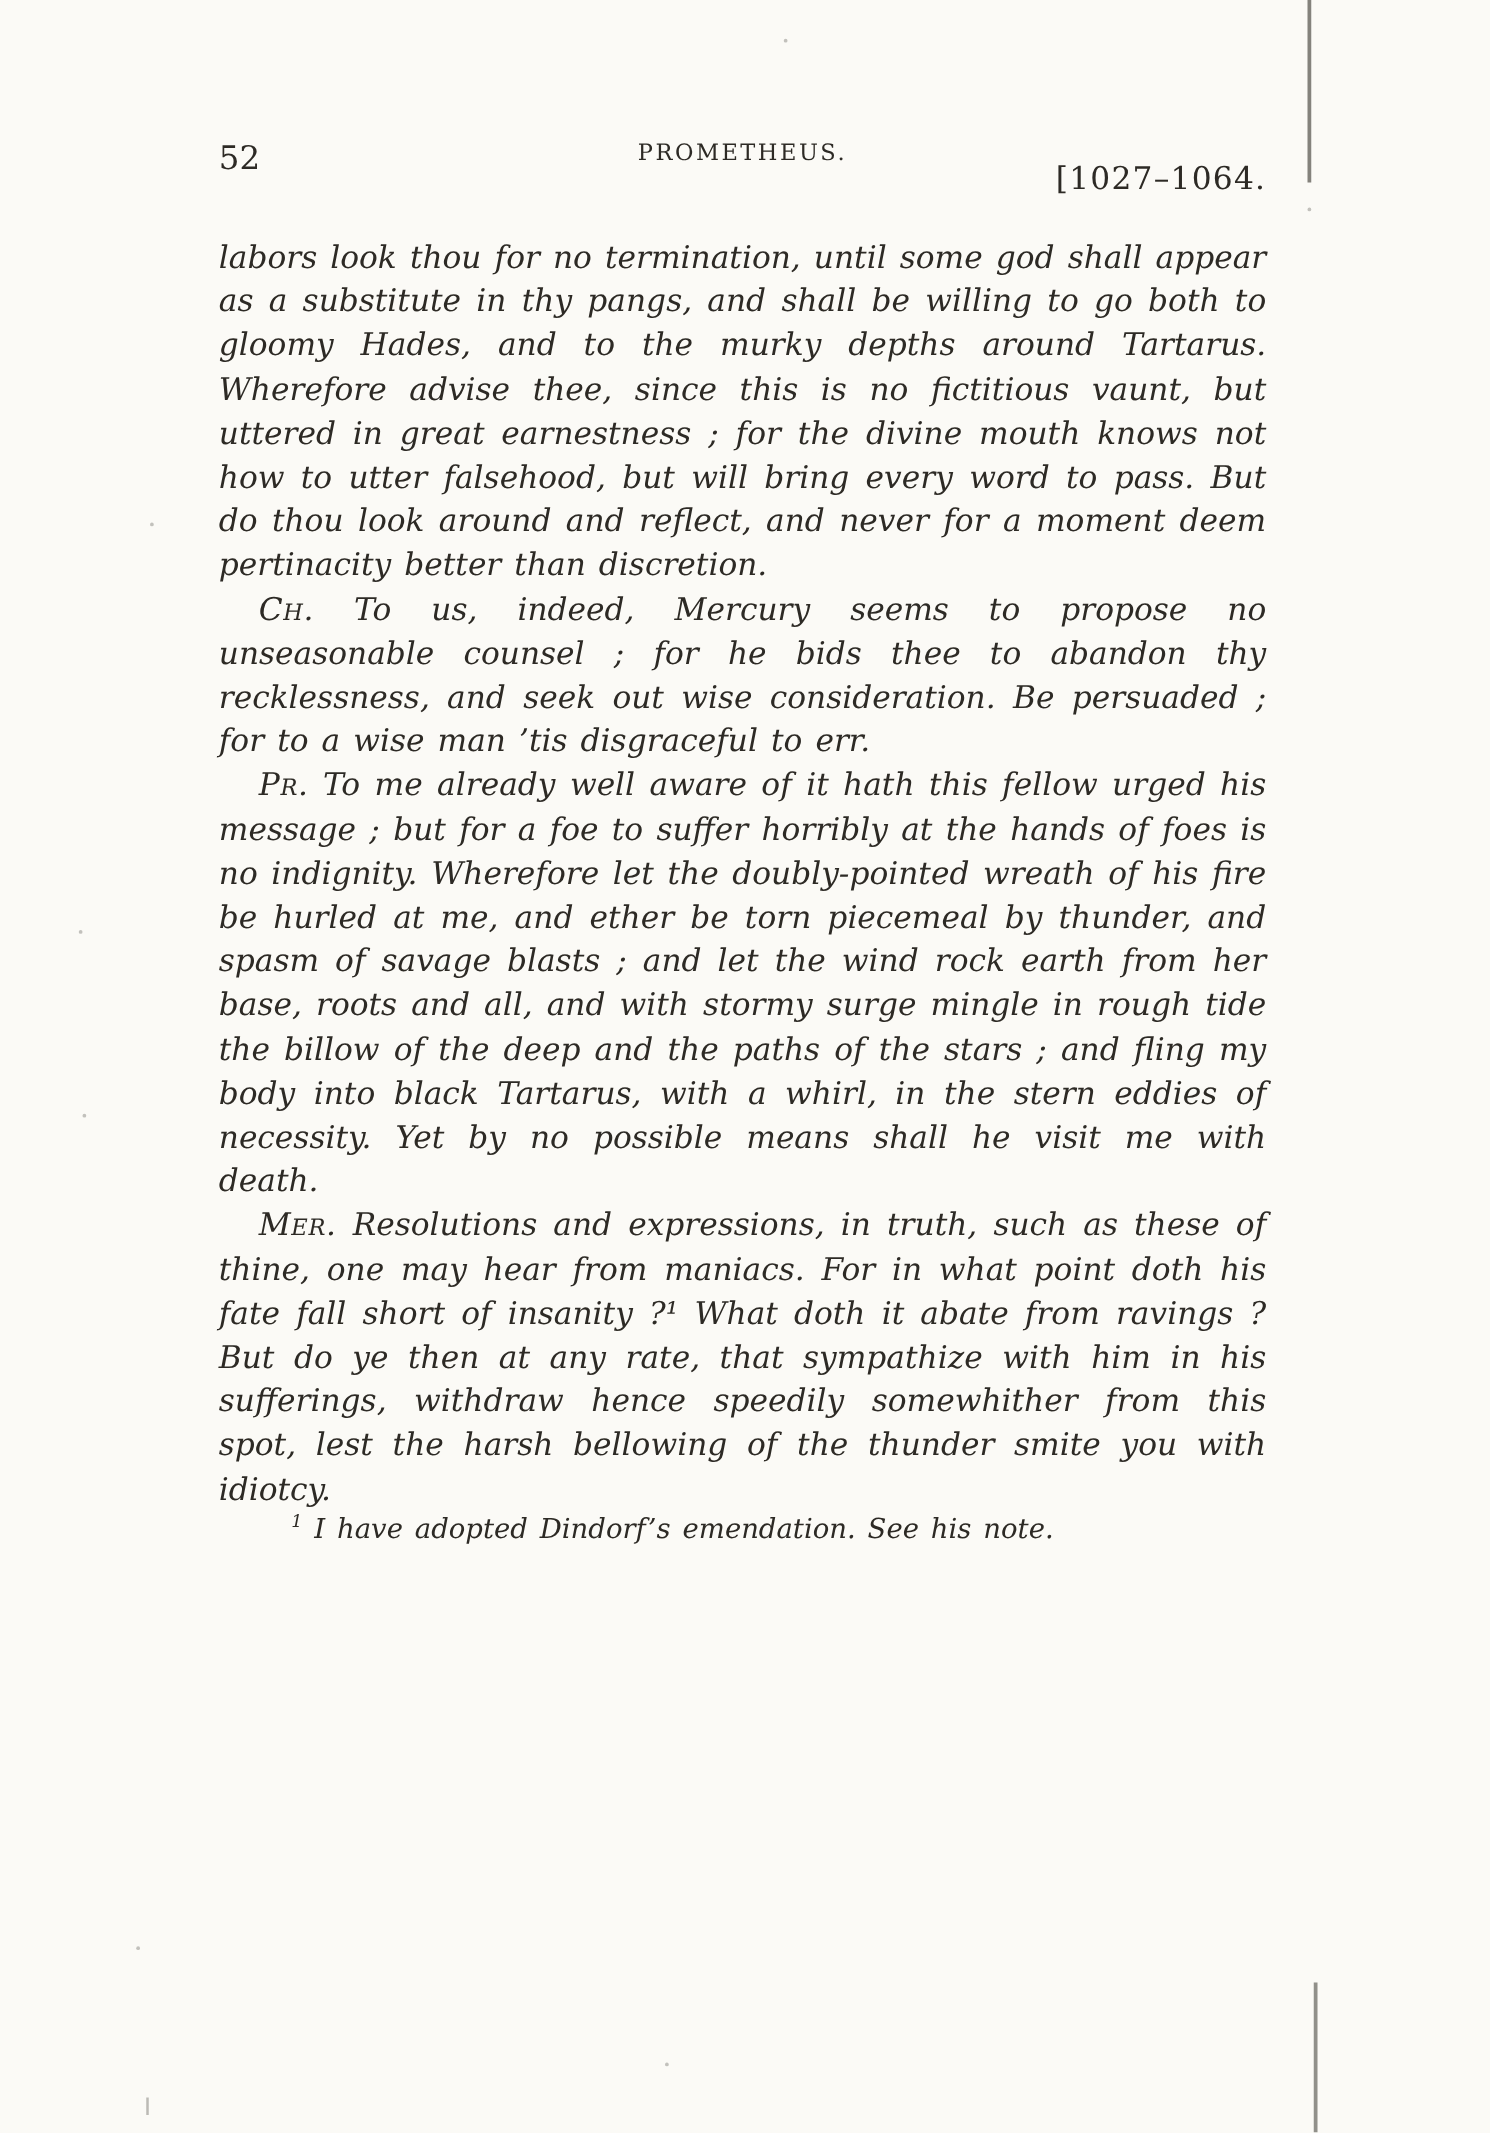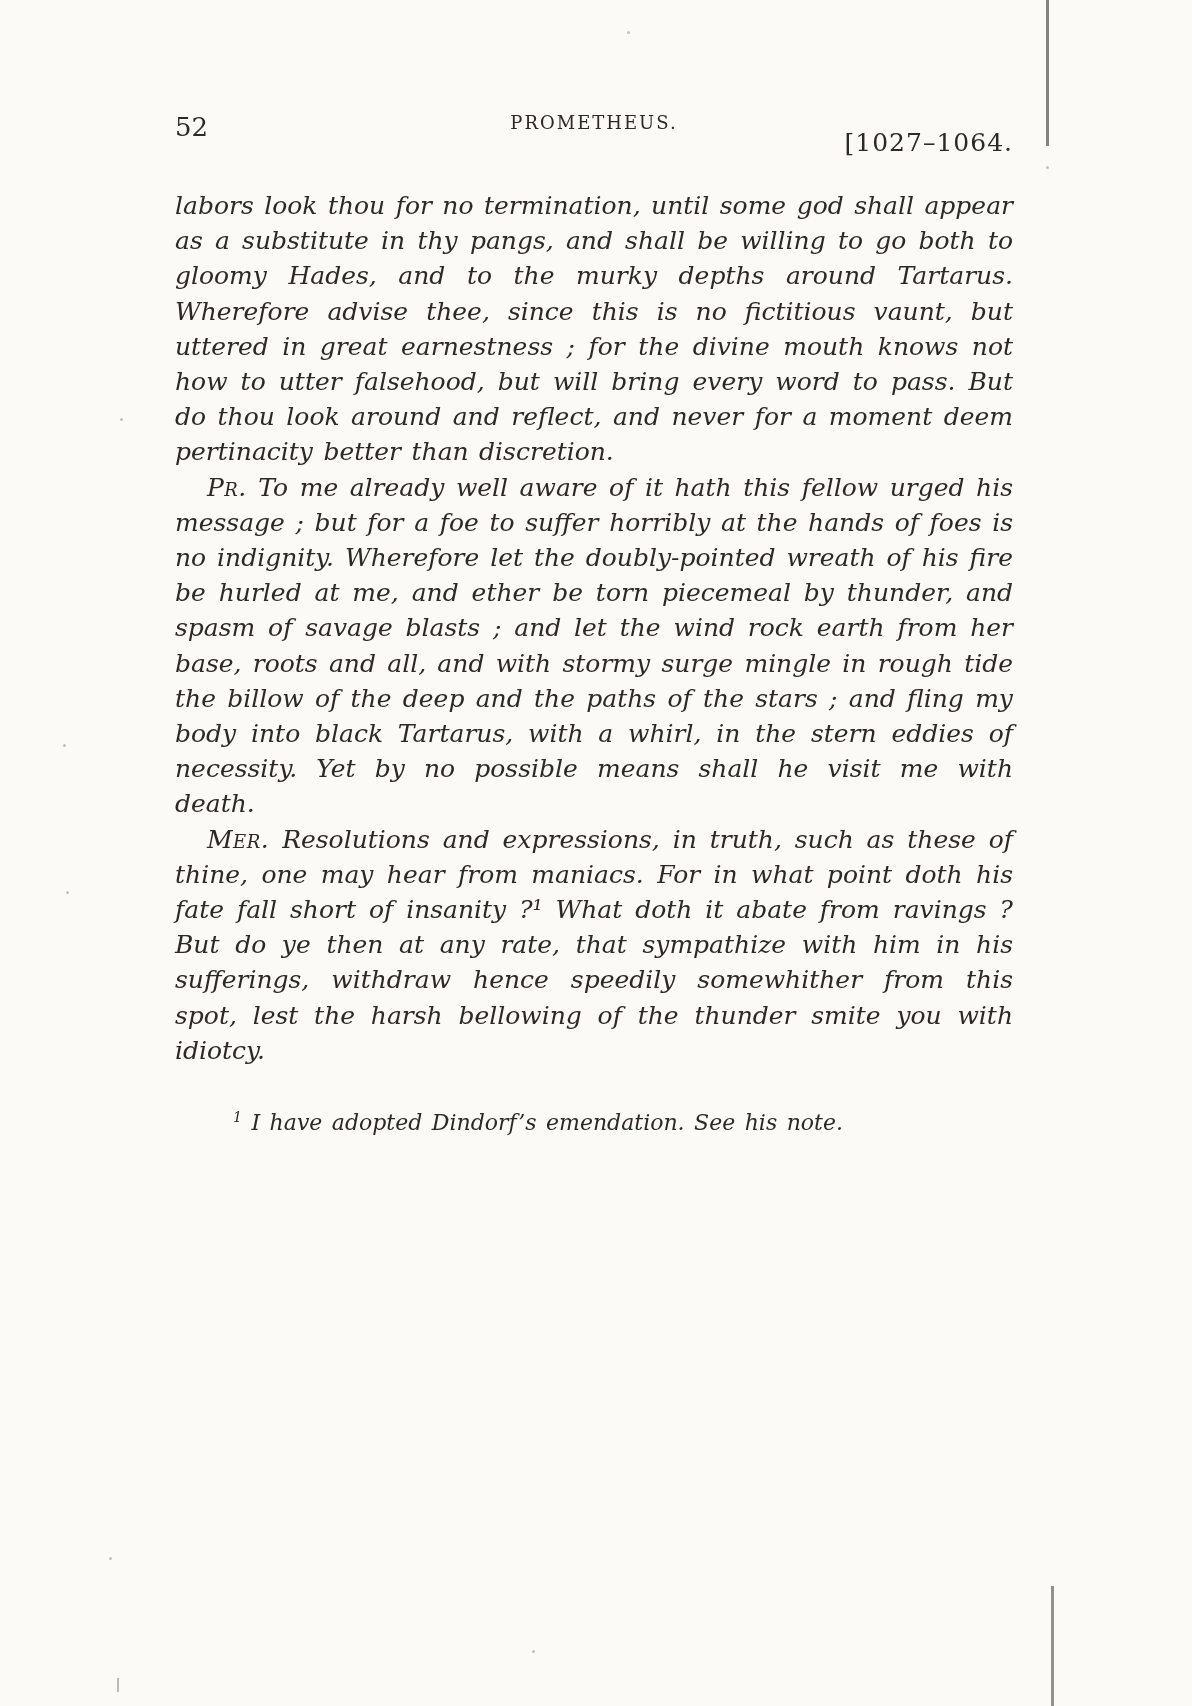--- a/index.html
+++ b/index.html
@@ -64,21 +64,20 @@
     text-indent: 32px;
   }
   .para.no-indent {
     text-indent: 0;
   }
   .speaker {
     font-variant: small-caps;
     letter-spacing: 0.5px;
   }
   .footnote {
-    margin-top: 40px;
     font-size: 22px;
     line-height: 30px;
     text-indent: 58px;
     text-align: left;
   }
   .fn-marker {
     font-size: 14px;
     vertical-align: super;
     line-height: 0;
   }
@@ -129,20 +128,21 @@
   <header class="page-header">
     <span class="page-num">52</span>
     <span class="page-title">PROMETHEUS.</span>
     <span class="line-range">[1027–1064.</span>
   </header>
 
   <main class="page-body">
 
     <p class="para no-indent"><span class="ptext">labors look thou for no termination, until some god shall appear as a substitute in thy pangs, and shall be willing to go both to gloomy Hades, and to the murky depths around Tartarus.  Wherefore advise thee, since this is no fictitious vaunt, but uttered in great earnestness ; for the divine mouth knows not how to utter falsehood, but will bring every word to pass.  But do thou look around and reflect, and never for a moment deem pertinacity better than discretion.</span></p>
 
+    <p class="para"><span class="speaker">Ch.</span> <span class="ptext">To us, indeed, Mercury seems to propose no unseasonable counsel ; for he bids thee to abandon thy recklessness, and seek out wise consideration.  Be persuaded ; for to a wise man ’tis disgraceful to err.</span></p>
 
     <p class="para"><span class="speaker">Pr.</span> <span class="ptext">To me already well aware of it hath this fellow urged his message ; but for a foe to suffer horribly at the hands of foes is no indignity.  Wherefore let the doubly-pointed wreath of his fire be hurled at me, and ether be torn piecemeal by thunder, and spasm of savage blasts ; and let the wind rock earth from her base, roots and all, and with stormy surge mingle in rough tide the billow of the deep and the paths of the stars ; and fling my body into black Tartarus, with a whirl, in the stern eddies of necessity.  Yet by no possible means shall he visit me with death.</span></p>
 
     <p class="para"><span class="speaker">Mer.</span> <span class="ptext">Resolutions and expressions, in truth, such as these of thine, one may hear from maniacs.  For in what point doth his fate fall short of insanity ?¹  What doth it abate from ravings ?  But do ye then at any rate, that sympathize with him in his sufferings, withdraw hence speedily somewhither from this spot, lest the harsh bellowing of the thunder smite you with idiotcy.</span></p>
 
 
     <div class="footnote"><span class="fn-marker">1</span> <span class="fn-text">I have adopted Dindorf’s emendation.  See his note.</span></div>
 
   </main>
 

